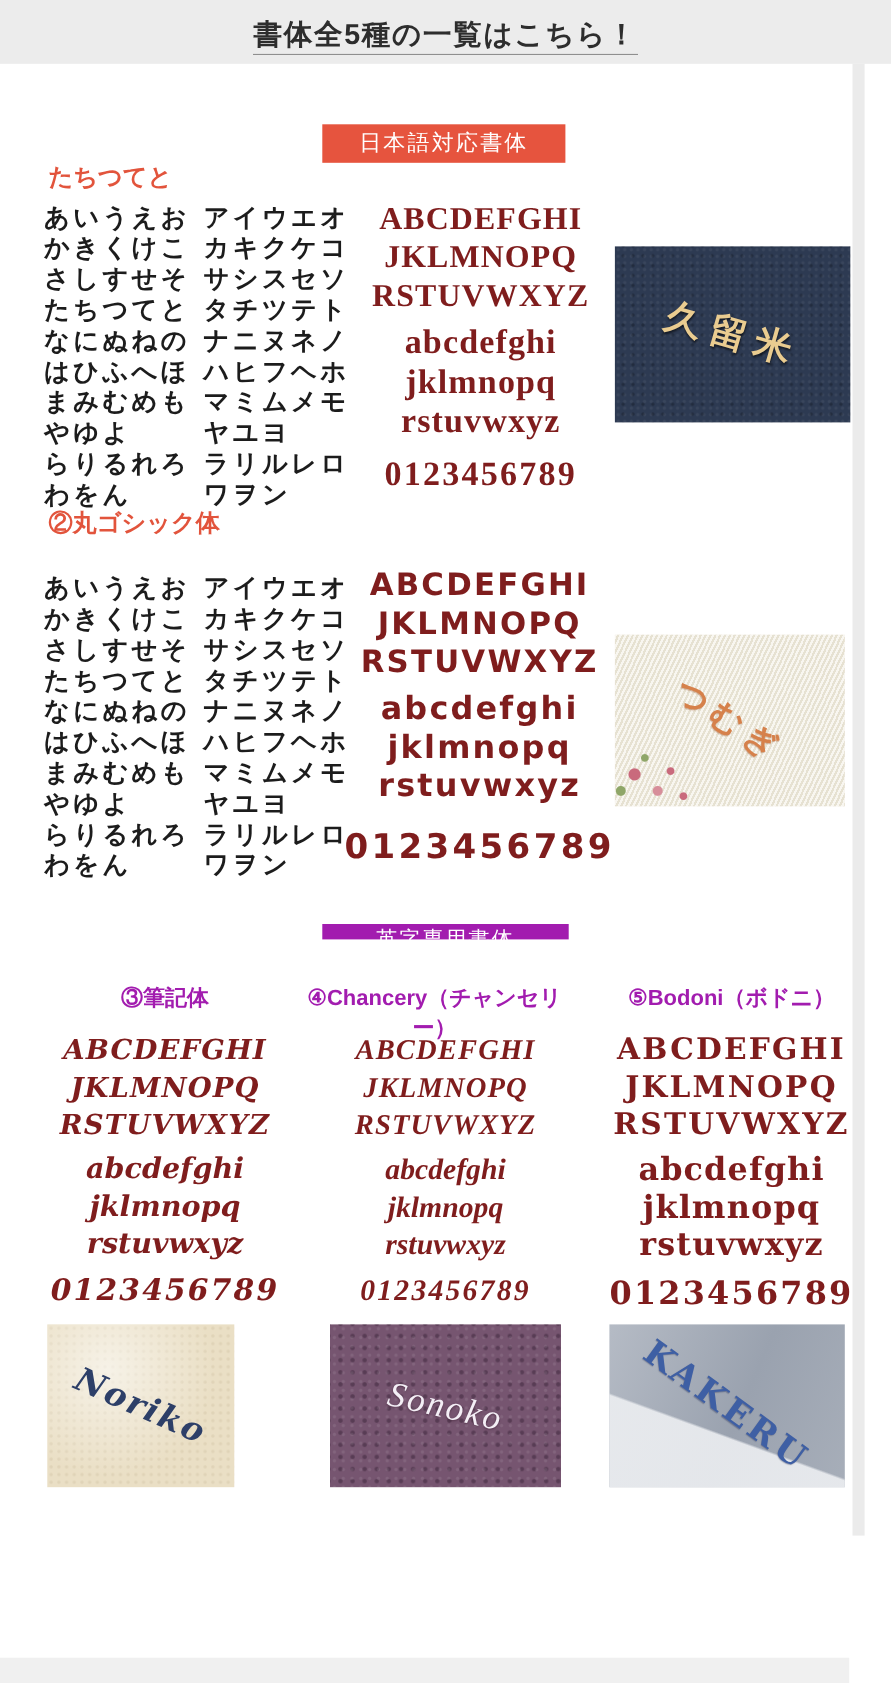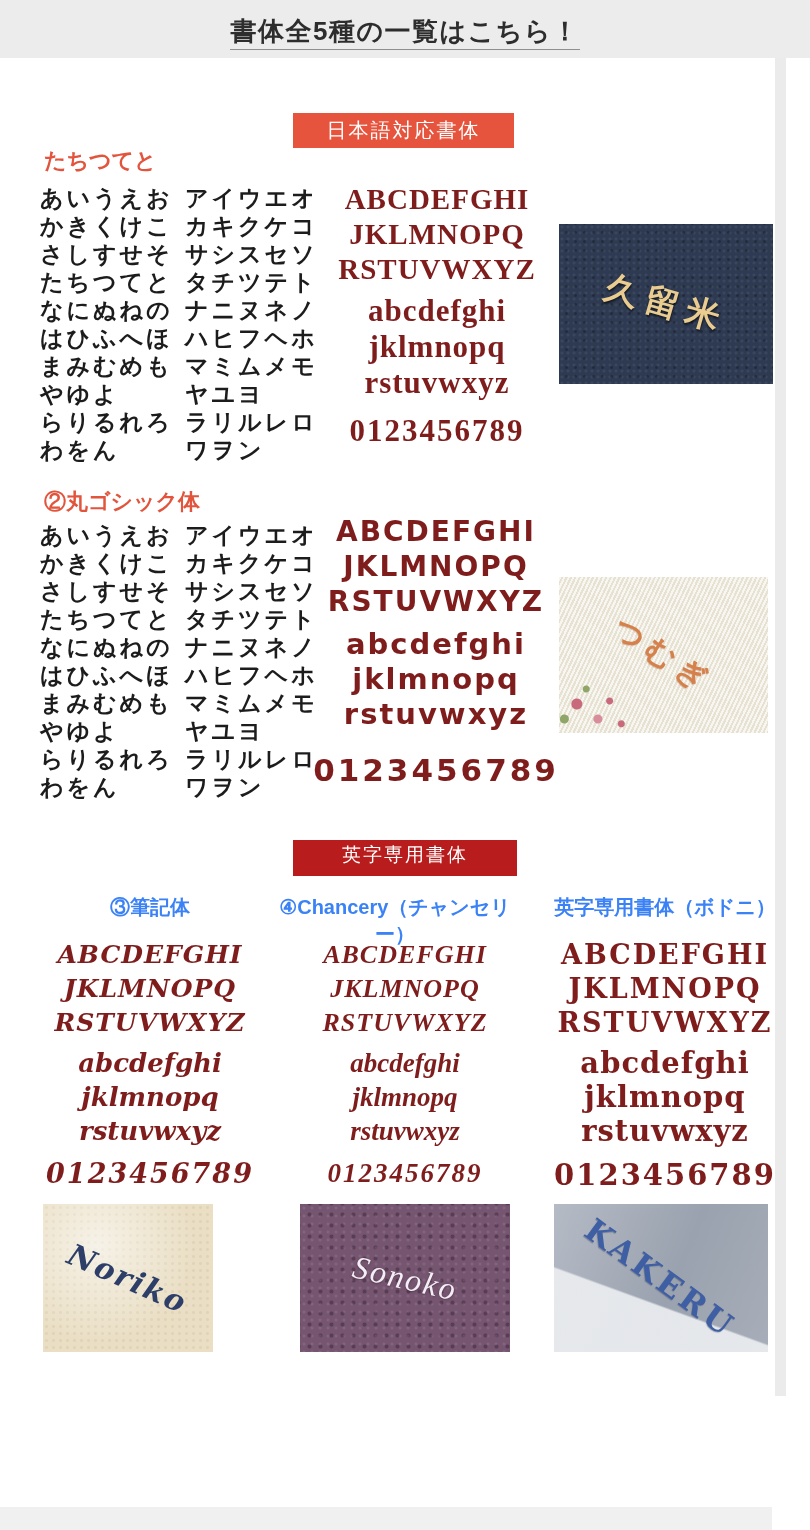--- a/index.html
+++ b/index.html
@@ -11,24 +11,24 @@
   .title { display:inline-block; margin-top:14px; font-size:26px; font-weight:bold; color:#2d2d2d;
            letter-spacing:1.5px; padding-bottom:0; border-bottom:1.5px solid #8f8f8f;
            font-family:"Liberation Sans", sans-serif; }
 
   .right-strip  { position:absolute; left:775px; top:58px;  width:11px;  height:1338px; background:#ebebeb; }
   .bottom-strip { position:absolute; left:0;    top:1507px; width:772px; height:23px;  background:#f0f0f0; }
 
   
   .badge { position:absolute; text-align:center; color:#fff; font-weight:normal; letter-spacing:2px; }
   .badge-jp { left:293px; top:113px; width:221px; height:35px; line-height:35px; font-size:20px; background:#e6543e; }
-  .badge-en { left:293px; top:840px; width:224px; height:36px; line-height:29px; font-size:19px; background:#b91c1c; }
+  .badge-en { left:293px; top:840px; width:224px; height:14px; line-height:29px; font-size:19px; background:#a21caf; }
 
   .font-label { position:absolute; left:44px; font-size:22px; font-weight:600; color:#e2543c; }
-  .en-header { position:absolute; top:894px; text-align:center; font-size:20px; font-weight:600; color:#3b82f6; }
+  .en-header { position:absolute; top:894px; text-align:center; font-size:20px; font-weight:600; color:#a21caf; }
 
   
   .kana-col { position:absolute; color:#1c1c1c; font-weight:bold; }
   .kana-col div { font-size:23px; line-height:28px; letter-spacing:3px; white-space:nowrap; }
   .kaisho-kana { font-family:"DejaVu Serif","Liberation Serif", serif; }
   .maru-kana   { font-family:"DejaVu Sans","Liberation Sans", sans-serif; }
 
   
   .alpha-block { position:absolute; text-align:center; color:#7f1d1d; }
   .alpha-block .lower  { margin-top:6px; }
@@ -158,21 +158,21 @@
         <div>jklmnopq</div>
         <div>rstuvwxyz</div>
       </div>
       <div class="digits">0123456789</div>
     </div>
 
     <figure class="photo towel-navy" style="left:559px; top:224px; width:214px; height:160px">
       <span class="thread-kaisho">久留米</span>
     </figure>
 
-    <div class="font-label" style="top:487px">②丸ゴシック体</div>
+    <div class="font-label" style="top:461px">②丸ゴシック体</div>
 
     <div class="kana-col maru-kana" style="left:40px; top:521px">
       <div>あいうえお</div>
       <div>かきくけこ</div>
       <div>さしすせそ</div>
       <div>たちつてと</div>
       <div>なにぬねの</div>
       <div>はひふへほ</div>
       <div>まみむめも</div>
       <div>やゆよ</div>
@@ -211,21 +211,21 @@
       <span class="thread-maru">つむぎ</span>
       <i class="floral"></i>
     </figure>
   </section>
 
   <section>
     <div class="badge badge-en">英字専用書体</div>
 
     <div class="en-header" style="left:25px; width:250px">③筆記体</div>
     <div class="en-header" style="left:270px; width:250px">④Chancery（チャンセリー）</div>
-    <div class="en-header" style="left:540px; width:250px">英字専用書体（ボドニ）</div>
+    <div class="en-header" style="left:540px; width:250px">⑤Bodoni（ボドニ）</div>
 
     <div class="alpha-block alpha-script">
       <div class="caps">
         <div>ABCDEFGHI</div>
         <div>JKLMNOPQ</div>
         <div>RSTUVWXYZ</div>
       </div>
       <div class="lower">
         <div>abcdefghi</div>
         <div>jklmnopq</div>

